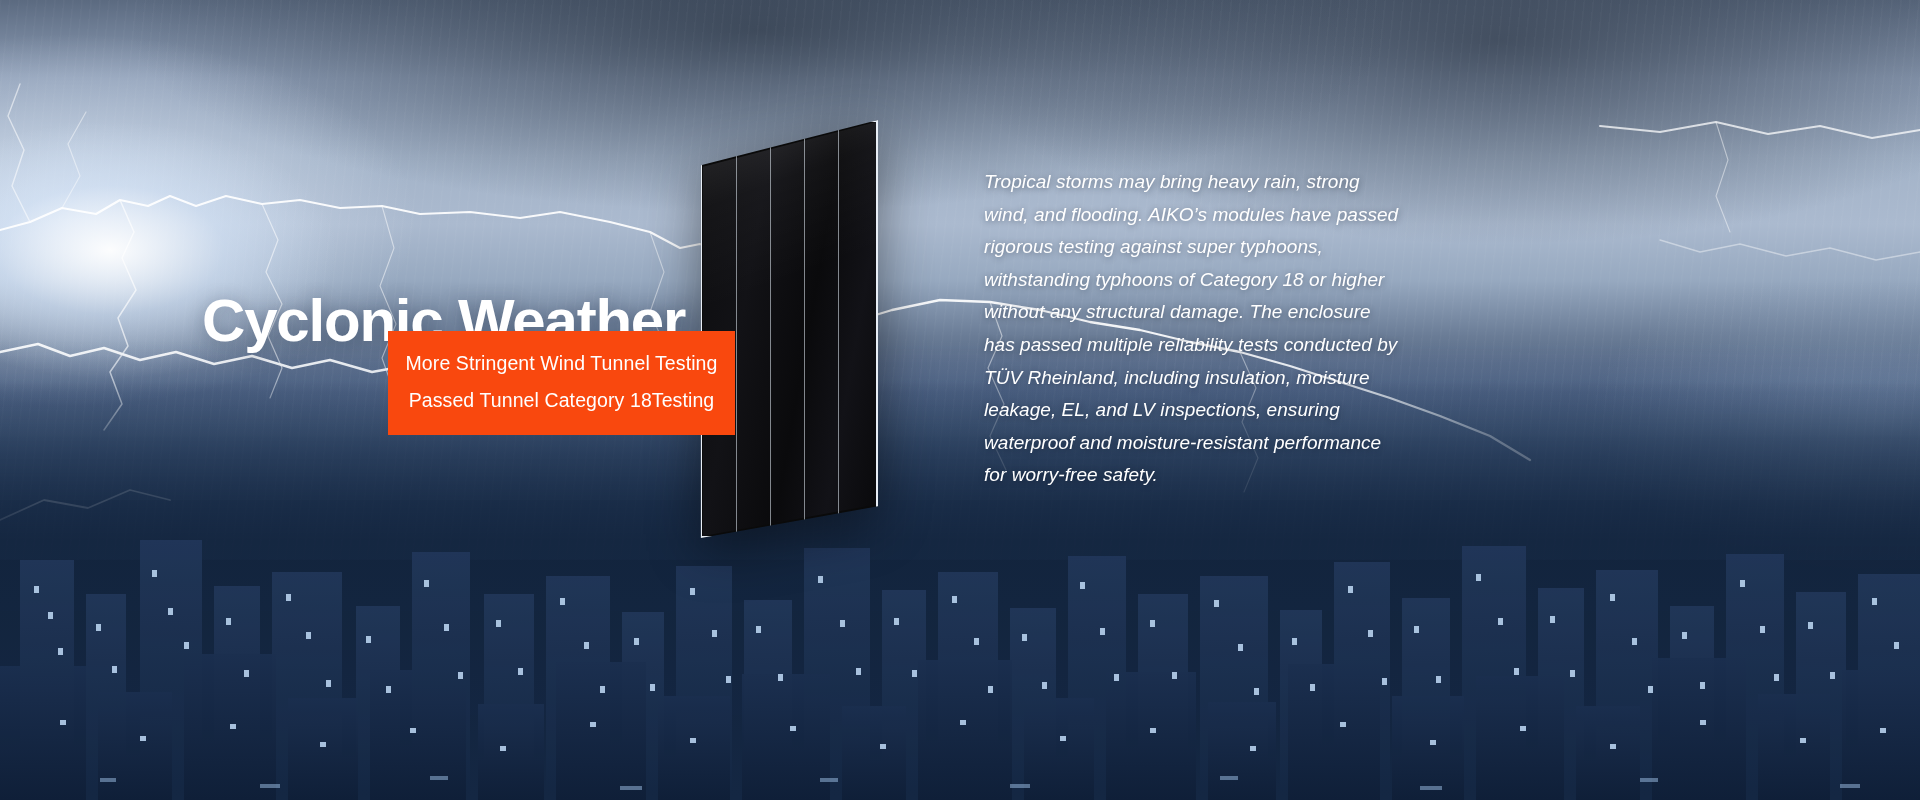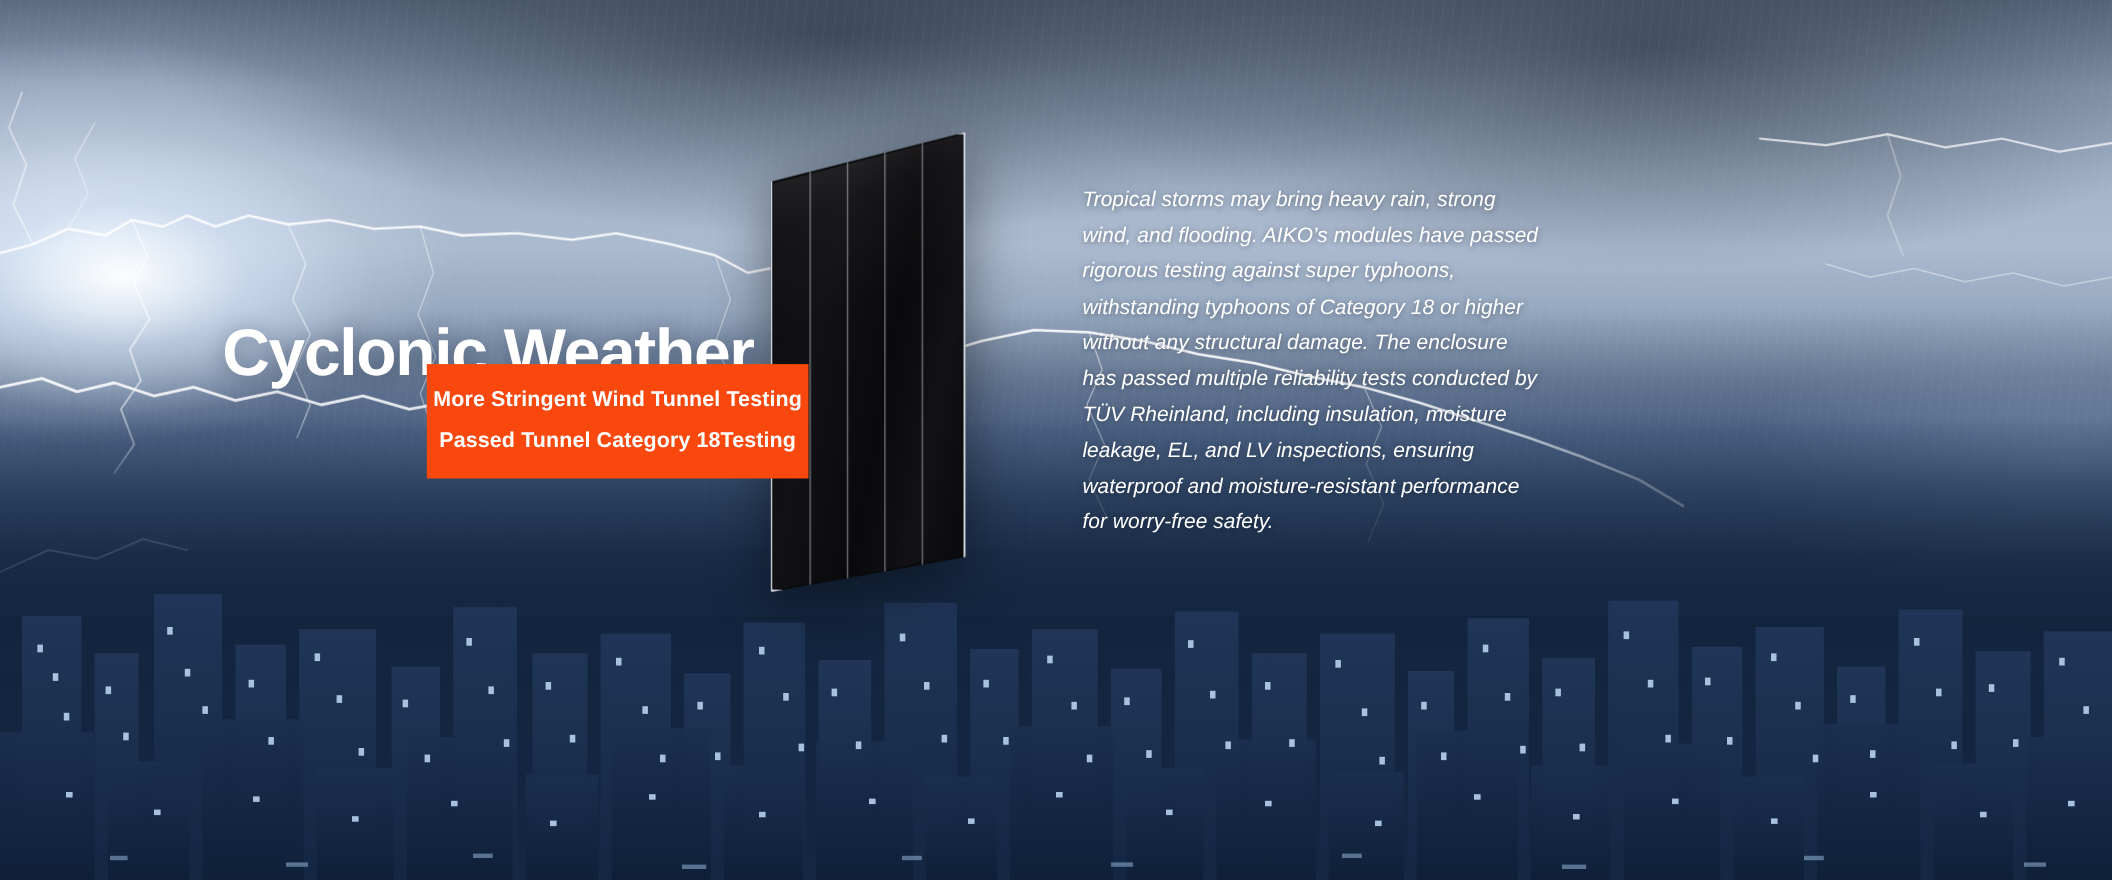--- a/index.html
+++ b/index.html
@@ -97,21 +97,20 @@
     letter-spacing:-1.2px; line-height:1;
     text-shadow:0 2px 18px rgba(20,35,60,.35);
     white-space:nowrap;
     margin-top:48px;
   }
   .badge{
     position:absolute; left:388px; top:331px;
     width:347px; padding:14px 0 16px 0;
     background:#f9480e;
     text-align:center;
-    font-weight:bold;
   }
   .badge div{
     color:#ffffff; font-size:19.5px; line-height:37px; letter-spacing:.1px;
   }
   .para{
     position:absolute; left:984px; top:166px;
     width:420px;
     color:#ffffff; font-size:19px; line-height:32.6px;
     letter-spacing:.05px;
     text-shadow:0 1px 6px rgba(12,24,42,.45);

